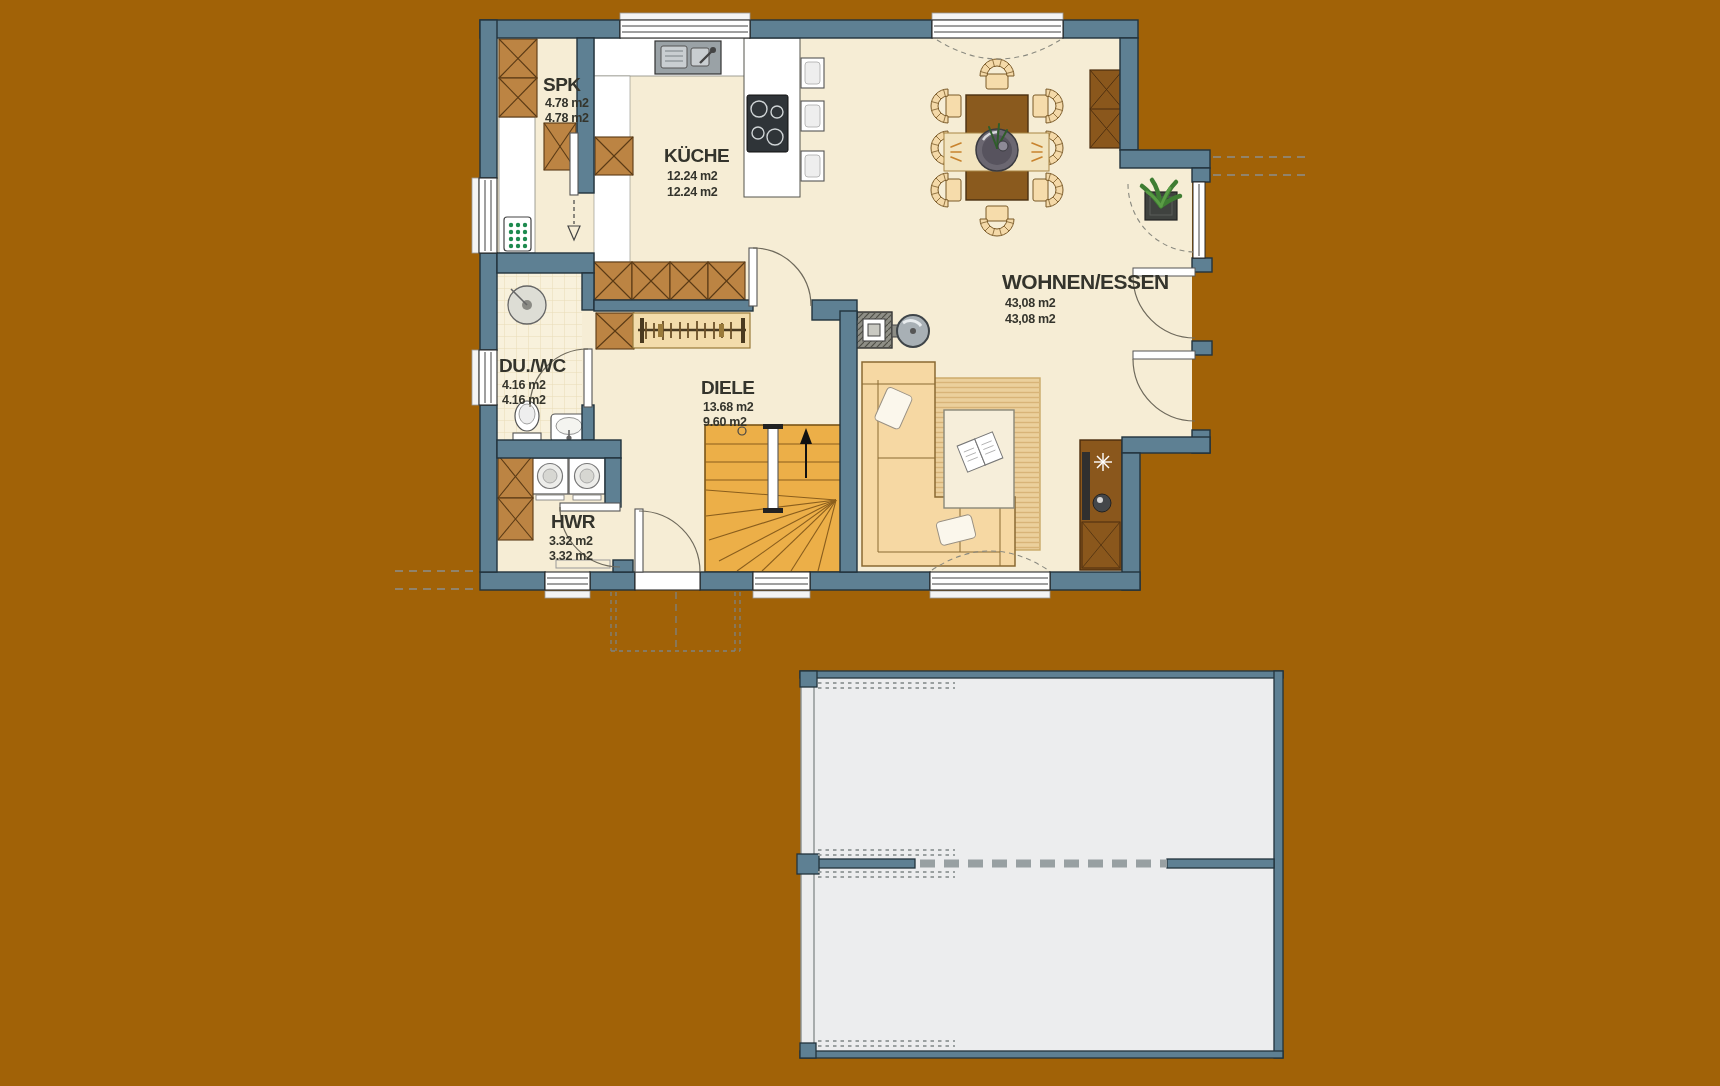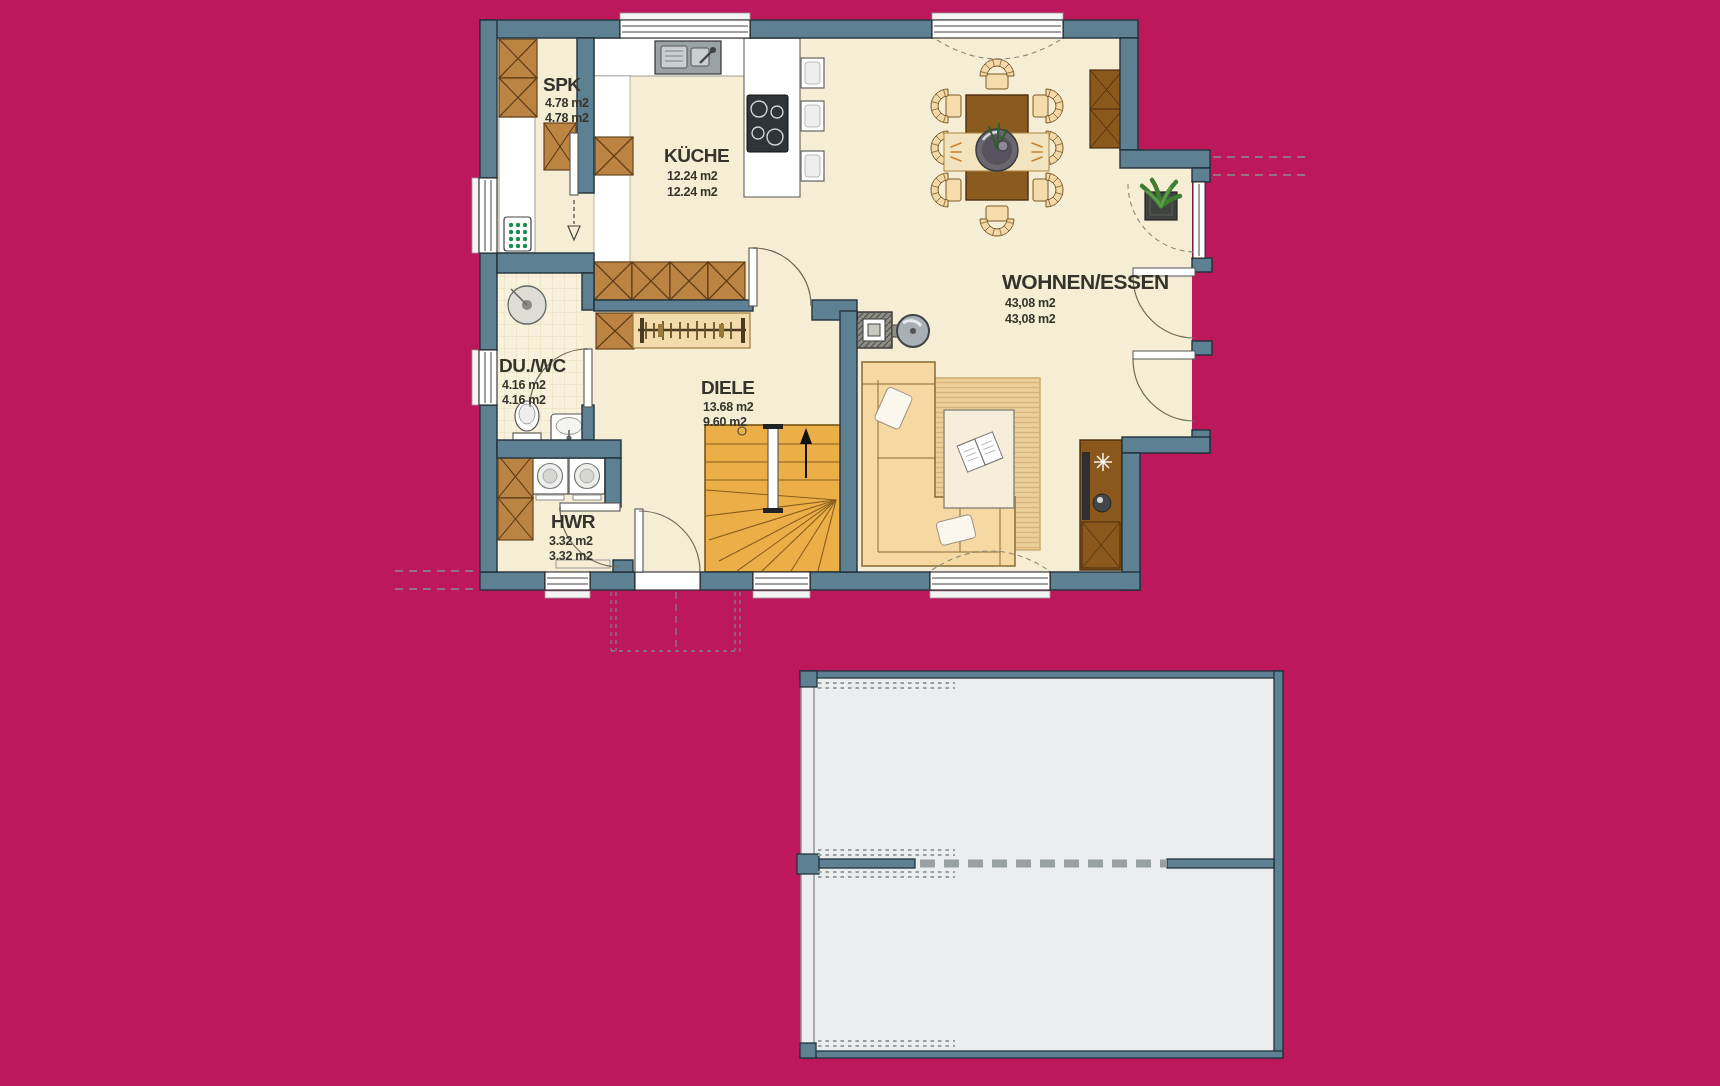--- a/index.html
+++ b/index.html
@@ -1,16 +1,16 @@
 <!DOCTYPE html>
 <html><head>
 <meta charset="utf-8">
 <style>
   html,body{margin:0;padding:0;background:#ffffff;}
-  .stage{position:relative;width:1720px;height:1086px;background:#be185d;overflow:hidden;
+  .stage{position:relative;width:1720px;height:1086px;background:#a16207;overflow:hidden;
          font-family:"Liberation Sans",sans-serif;}
   svg{position:absolute;inset:0;}
   .room-name{font-family:"Liberation Sans",sans-serif;font-weight:700;font-size:19px;
              fill:#34342c;letter-spacing:-0.5px;}
   .room-name.big{font-size:21px;}
   .room-area{font-family:"Liberation Sans",sans-serif;font-weight:700;font-size:12.5px;
              fill:#34342c;letter-spacing:-0.3px;}
 </style>
 </head>
 <body>

